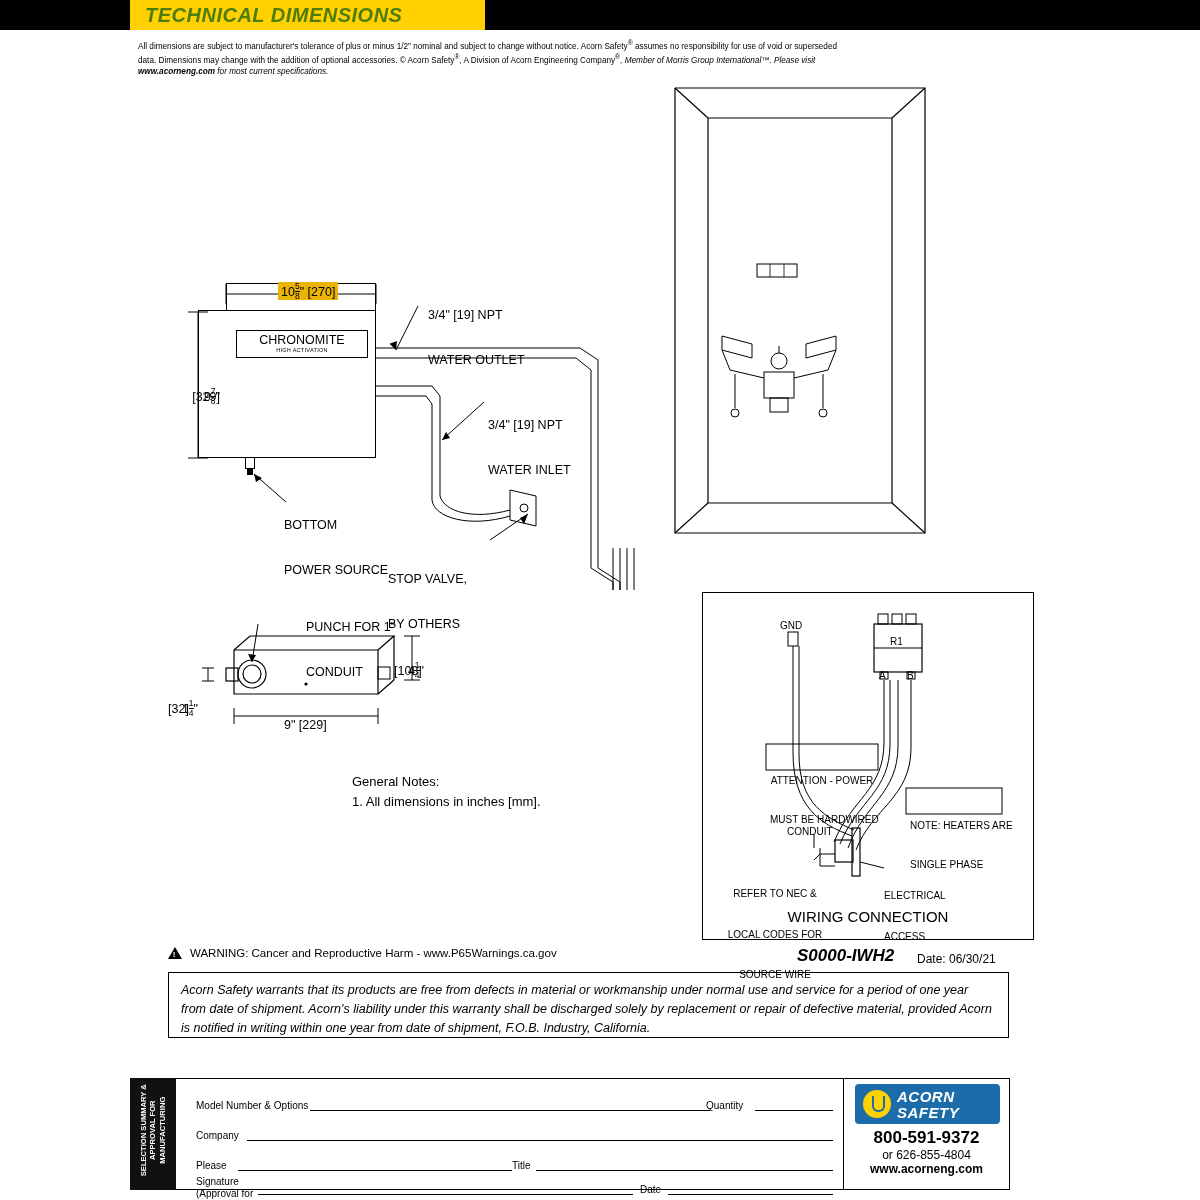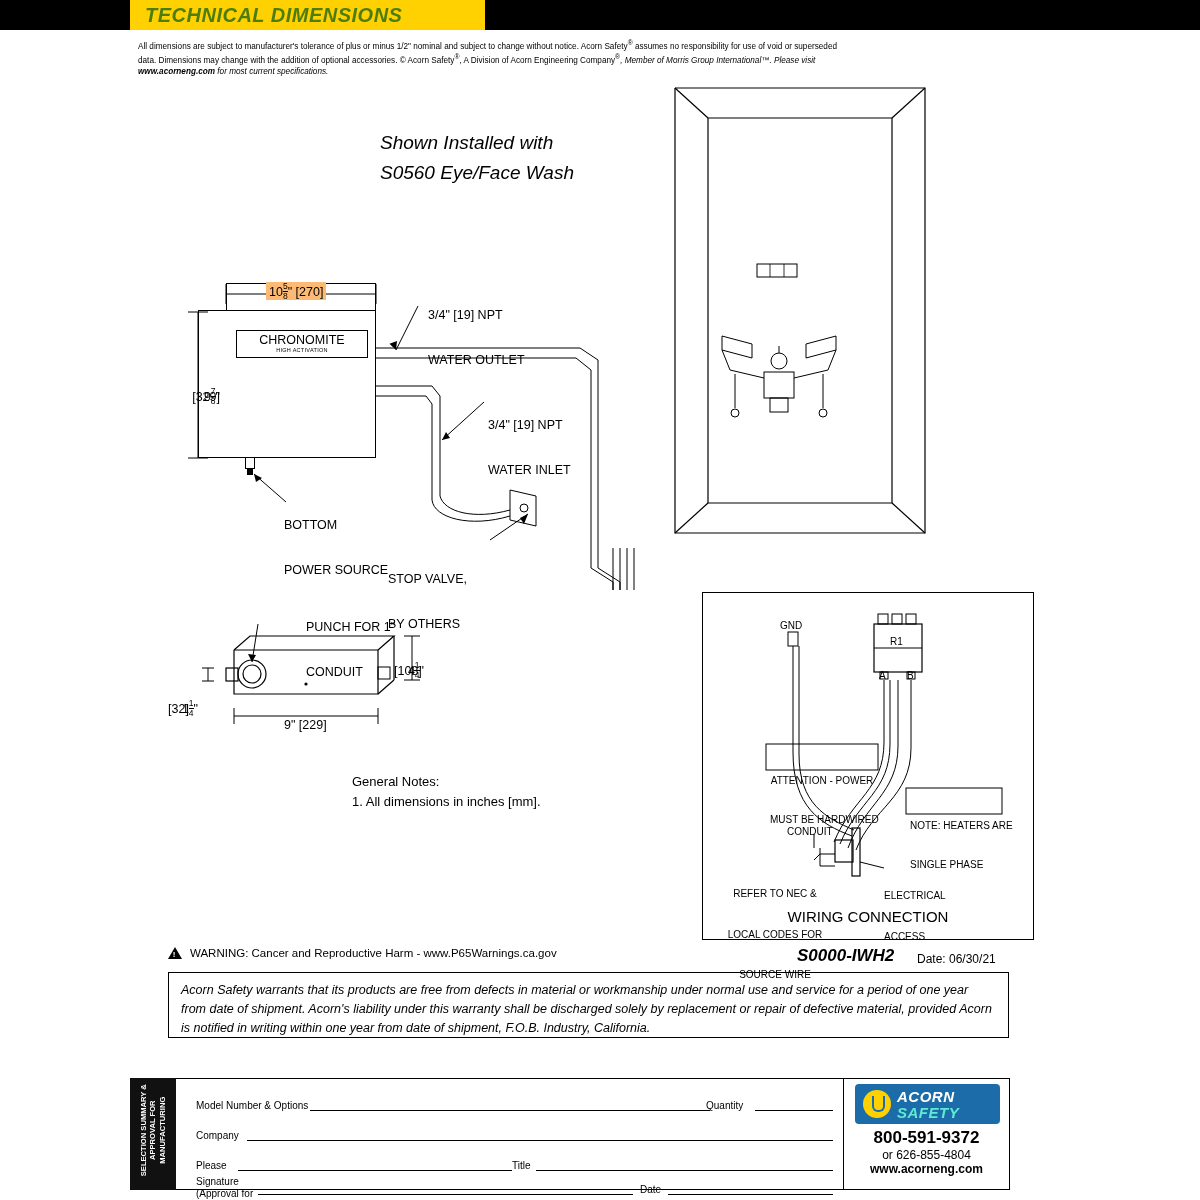--- a/index.html
+++ b/index.html
@@ -85,21 +85,21 @@
   .acorn-logo { position:absolute; left:855px; top:1084px; width:145px; height:40px; background:#1b6ca8; border-radius:4px; }
   .acorn-logo .mark {
     position:absolute; left:8px; top:6px; width:28px; height:28px;
     background:#ffd100; border-radius:50%;
   }
   .acorn-logo .mark:after {
     content:""; position:absolute; left:9px; top:6px; width:9px; height:14px;
     border:2.5px solid #1b6ca8; border-top:none; border-radius:0 0 6px 6px;
   }
   .acorn-logo .w1 { position:absolute; left:42px; top:4px; color:#fff; font-size:15px; font-weight:bold; font-style:italic; letter-spacing:0.5px;}
-  .acorn-logo .w2 { position:absolute; left:42px; top:20px; color:#5eead4; font-size:15px; font-weight:bold; font-style:italic; letter-spacing:0.5px;}
+  .acorn-logo .w2 { position:absolute; left:42px; top:20px; color:#ffffff; font-size:15px; font-weight:bold; font-style:italic; letter-spacing:0.5px;}
   .acorn-phone { position:absolute; left:843px; top:1128px; width:167px; text-align:center; }
   .acorn-phone .p1 { font-size:17px; font-weight:bold; }
   .acorn-phone .p2 { font-size:12px; }
   .acorn-phone .p3 { font-size:12px; font-weight:bold; }
 
   
   .warn-row { position:absolute; left:168px; top:944px; width:460px; height:22px; }
   .warn-row .txt { position:absolute; left:22px; top:3px; font-size:11.5px; }
   .tri { position:absolute; left:0; top:3px; width:0; height:0; border-left:7px solid transparent; border-right:7px solid transparent; border-bottom:12px solid #000; }
   .tri:after { content:"!"; position:absolute; left:-2.2px; top:3px; color:#fff; font-size:8px; font-weight:bold; }
@@ -119,24 +119,20 @@
     <div class="black-right"></div>
   </div>
   <div class="hdr-title">TECHNICAL DIMENSIONS</div>
 
   <div class="disclaimer">
     <span>All dimensions are subject to manufacturer's tolerance of plus or minus 1/2" nominal and subject to change without notice. Acorn Safety</span><sup>®</sup><span> assumes no responsibility for use of void or superseded</span><br>
     <span>data. Dimensions may change with the addition of optional accessories. © Acorn Safety</span><sup>®</sup><span>, A Division of Acorn Engineering Company</span><sup>®</sup><i>, Member of Morris Group International™. Please visit</i><br>
     <b><i>www.acorneng.com</i></b><i> for most current specifications.</i>
   </div>
 
-  <div class="shown-txt">
-    <div>Shown Installed with</div>
-    <div>S0560 Eye/Face Wash</div>
-  </div>
 
   <svg style="position:absolute;left:660px;top:78px;width:280px;height:470px;overflow:visible">
 
     <polyline points="15,10 265,10 265,455 15,455 15,10" fill="none" stroke="#000" stroke-width="1.2"></polyline>
 
     <polyline points="48,40 232,40 232,425 48,425 48,40" fill="none" stroke="#000" stroke-width="1.2"></polyline>
 
     <line x1="15" y1="10" x2="48" y2="40" stroke="#000" stroke-width="1.2"></line>
     <line x1="265" y1="10" x2="232" y2="40" stroke="#000" stroke-width="1.2"></line>
     <line x1="15" y1="455" x2="48" y2="425" stroke="#000" stroke-width="1.2"></line>
@@ -174,21 +170,21 @@
     <div class="t2">HIGH ACTIVATION</div>
   </div>
   <div class="nipple"></div>
   <div class="nipple2"></div>
 
   <svg style="position:absolute;left:190px;top:272px;width:210px;height:44px;overflow:visible">
     <line x1="36" y1="22" x2="186" y2="22" stroke="#000" stroke-width="1"></line>
     <line x1="36" y1="12" x2="36" y2="32" stroke="#000" stroke-width="1"></line>
     <line x1="186" y1="12" x2="186" y2="32" stroke="#000" stroke-width="1"></line>
   </svg>
-  <div class="lbl" style="left:266px;top:282px;font-size:12.5px;background:#fdba74;padding:0 3px;"><span>10</span><span class="frac"><span class="n">5</span><span class="d">8</span></span><span>" [270]</span></div>
+  <div class="lbl" style="left:278px;top:282px;font-size:12.5px;background:#eab308;padding:0 3px;"><span>10</span><span class="frac"><span class="n">5</span><span class="d">8</span></span><span>" [270]</span></div>
 
   <svg style="position:absolute;left:184px;top:300px;width:30px;height:170px;overflow:visible">
     <line x1="14" y1="12" x2="14" y2="158" stroke="#000" stroke-width="1"></line>
     <line x1="4" y1="12" x2="24" y2="12" stroke="#000" stroke-width="1"></line>
     <line x1="4" y1="158" x2="24" y2="158" stroke="#000" stroke-width="1"></line>
   </svg>
   <div class="lbl" style="left:180px;top:372px;text-align:right;width:40px;">
     <span>9</span><span class="frac"><span class="n">7</span><span class="d">8</span></span><span>"</span>
   </div>
   <div class="lbl" style="left:180px;top:390px;text-align:right;width:40px;">[329]</div>

